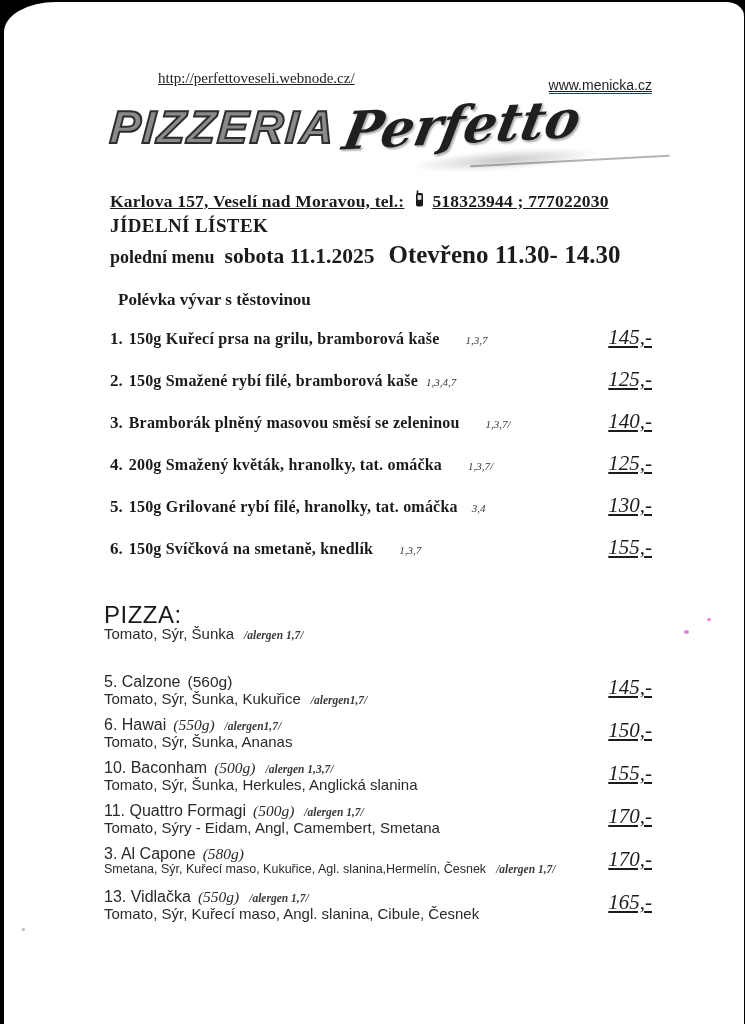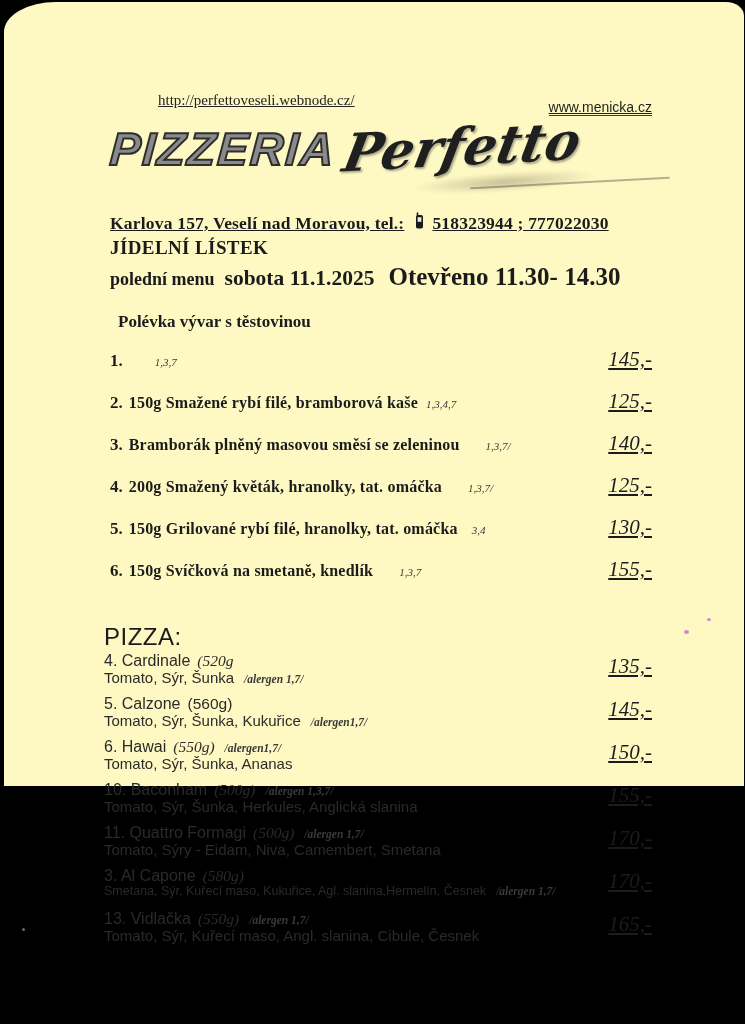--- a/index.html
+++ b/index.html
@@ -8,26 +8,26 @@
     background: #000;
     width: 745px;
     height: 1024px;
     overflow: hidden;
   }
   .page {
     position: absolute;
     left: 4px;
     top: 2px;
     width: 740px;
-    height: 784px;
-    background: #fef9c3;
+    height: 1022px;
+    background: #ffffff;
     border-top-left-radius: 52px 30px;
     border-top-right-radius: 18px 14px;
     box-sizing: border-box;
-    padding: 90px 92px 0 106px;
+    padding: 68px 92px 0 106px;
     color: #1b1b1b;
   }
   .serif { font-family: "Liberation Serif", serif; }
   .sans  { font-family: "Liberation Sans", sans-serif; }
 
   
   .links-row {
     display: flex;
     justify-content: space-between;
     align-items: flex-start;
@@ -233,20 +233,21 @@
     <span class="sub-menu">polední menu</span>
     <span class="sub-date">sobota 11.1.2025</span>
     <span class="sub-hours">Otevřeno 11.30- 14.30</span>
   </div>
 
   <div class="soup serif">Polévka vývar s těstovinou</div>
 
   <div class="lunch-list serif">
     <div class="lunch-row">
       <span class="l-num">1.</span>
+      <span class="l-name">150g Kuřecí prsa na grilu, bramborová kaše</span>
       <span class="l-allerg">1,3,7</span>
       <span class="spacer"></span>
       <span class="l-price">145,-</span>
     </div>
     <div class="lunch-row">
       <span class="l-num">2.</span>
       <span class="l-name">150g  Smažené rybí filé, bramborová kaše</span>
       <span class="l-allerg" style="margin-left:8px;">1,3,4,7</span>
       <span class="spacer"></span>
       <span class="l-price">125,-</span>
@@ -278,27 +279,20 @@
       <span class="l-allerg">1,3,7</span>
       <span class="spacer"></span>
       <span class="l-price">155,-</span>
     </div>
   </div>
 
   <div class="pizza-section">
     <div class="pizza-title sans">PIZZA:</div>
 
     <div class="pizza-row">
-      <div class="p-line1">
-        <span class="p-name sans">4. Cardinale</span>
-        <span class="p-weight serif">(520g</span>
-        <span class="p-allerg"></span>
-        <span class="spacer"></span>
-        <span class="p-price">135,-</span>
-      </div>
       <div class="p-line2 sans">
         <span>Tomato, Sýr, Šunka</span>
         <span class="p-allerg">/alergen 1,7/</span>
       </div>
     </div>
 
     <div class="pizza-row">
       <div class="p-line1">
         <span class="p-name sans">5. Calzone</span>
         <span class="p-weight serif" style="font-family:Liberation Sans, sans-serif;font-style:normal;">(560g)</span>
@@ -339,21 +333,21 @@
 
     <div class="pizza-row">
       <div class="p-line1">
         <span class="p-name sans">11. Quattro Formagi</span>
         <span class="p-weight serif">(500g)</span>
         <span class="p-allerg">/alergen 1,7/</span>
         <span class="spacer"></span>
         <span class="p-price">170,-</span>
       </div>
       <div class="p-line2 sans">
-        <span>Tomato, Sýry - Eidam, Niva, Camembert, Smetana</span>
+        <span>Tomato, Sýry - Eidam, Angl, Camembert, Smetana</span>
       </div>
     </div>
 
     <div class="pizza-row">
       <div class="p-line1">
         <span class="p-name sans">3. Al Capone</span>
         <span class="p-weight serif">(580g)</span>
         <span class="spacer"></span>
         <span class="p-price">170,-</span>
       </div>

